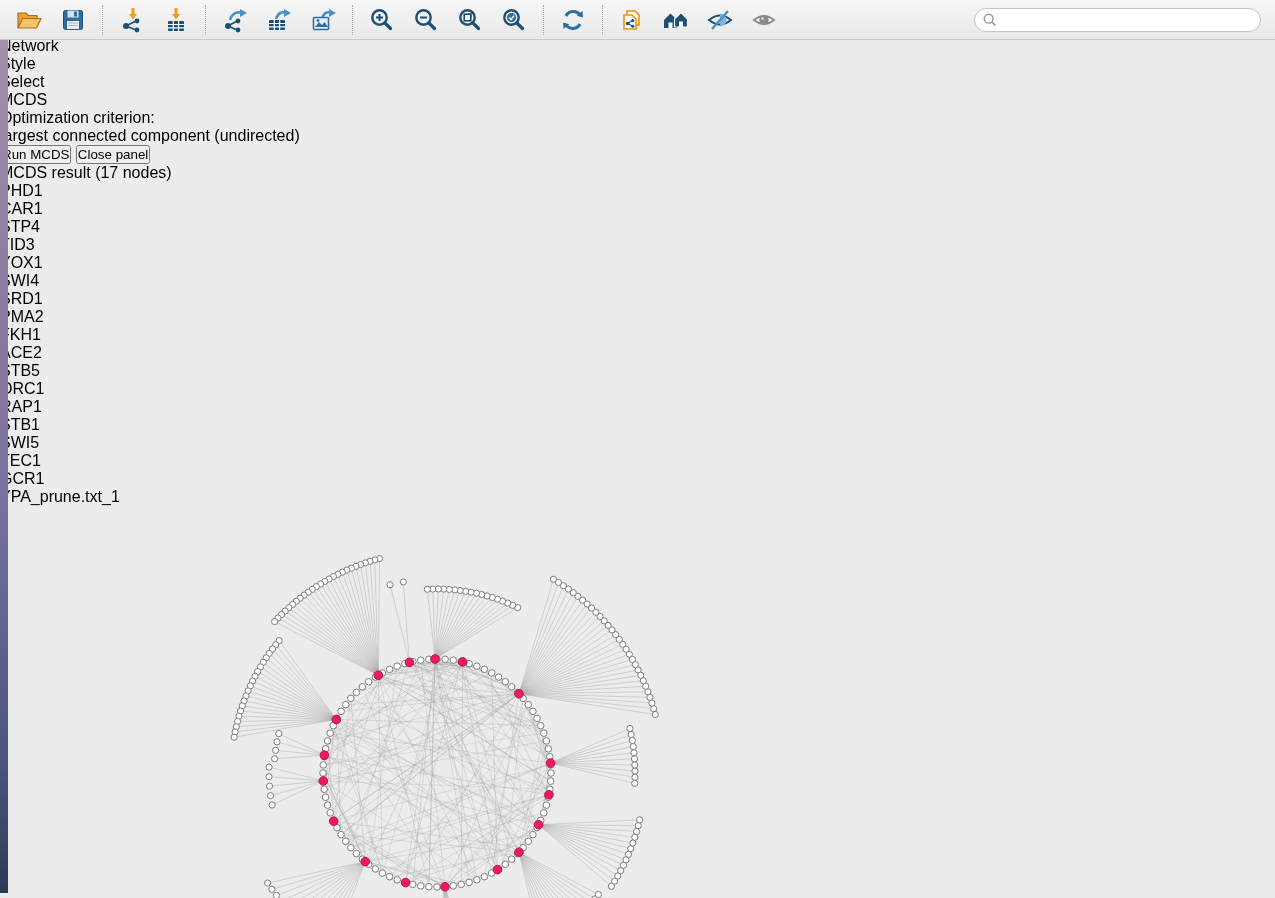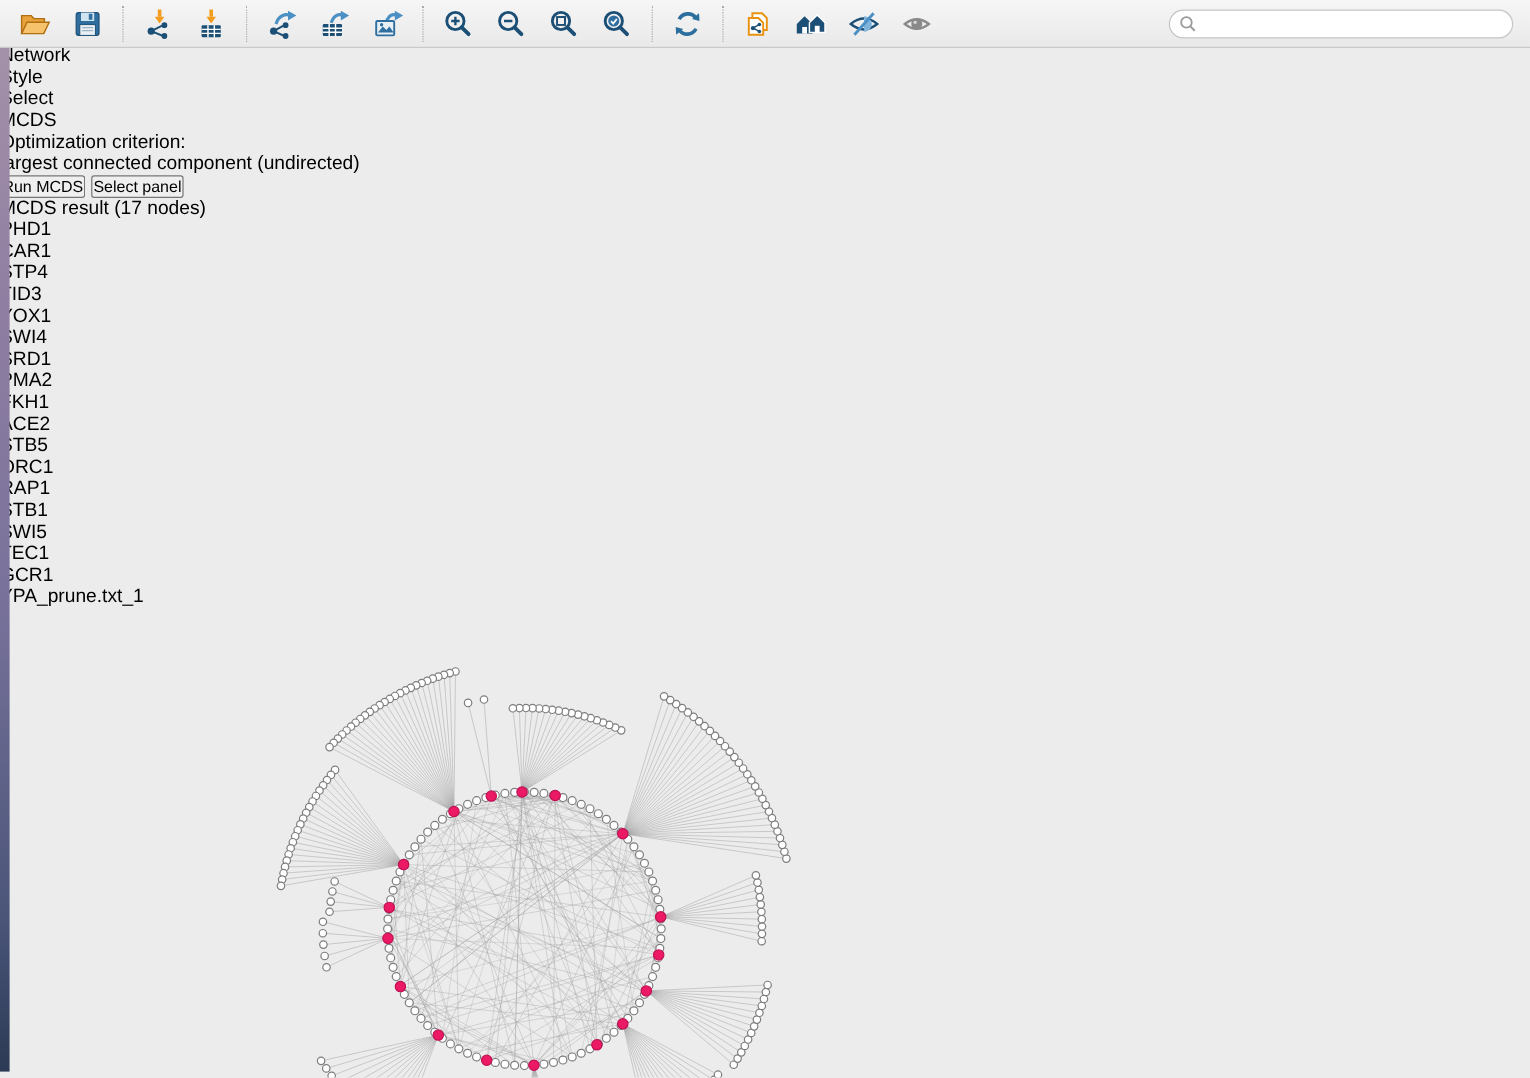--- a/index.html
+++ b/index.html
@@ -256,21 +256,21 @@
     <div class="cp-body">
       <div class="opt-label">Optimization criterion:</div>
       <div class="opt-select">
         <span class="sel-text">largest connected component (undirected)</span>
         <span class="sel-stepper">
           <span class="arr-up"></span><span class="arr-dn"></span>
         </span>
       </div>
       <div class="cp-buttons">
         <button class="btn focused">Run MCDS</button>
-        <button class="btn">Select panel</button>
+        <button class="btn">Close panel</button>
       </div>
     </div>
     <div class="result-box">
       <span class="result-legend">MCDS result (17 nodes)</span>
       <div class="result-list">
           <div>PHD1</div>
           <div>CAR1</div>
           <div>STP4</div>
           <div>TID3</div>
           <div>YOX1</div>

